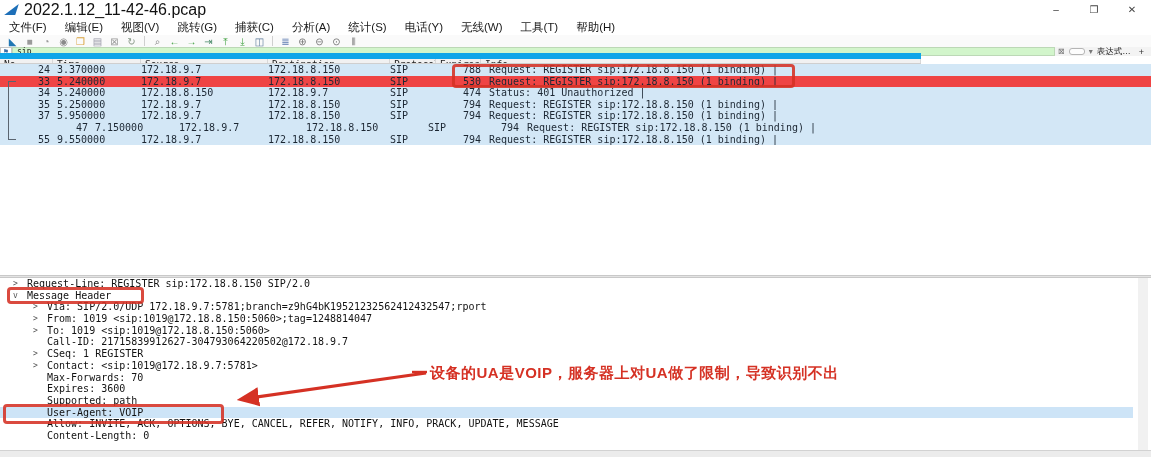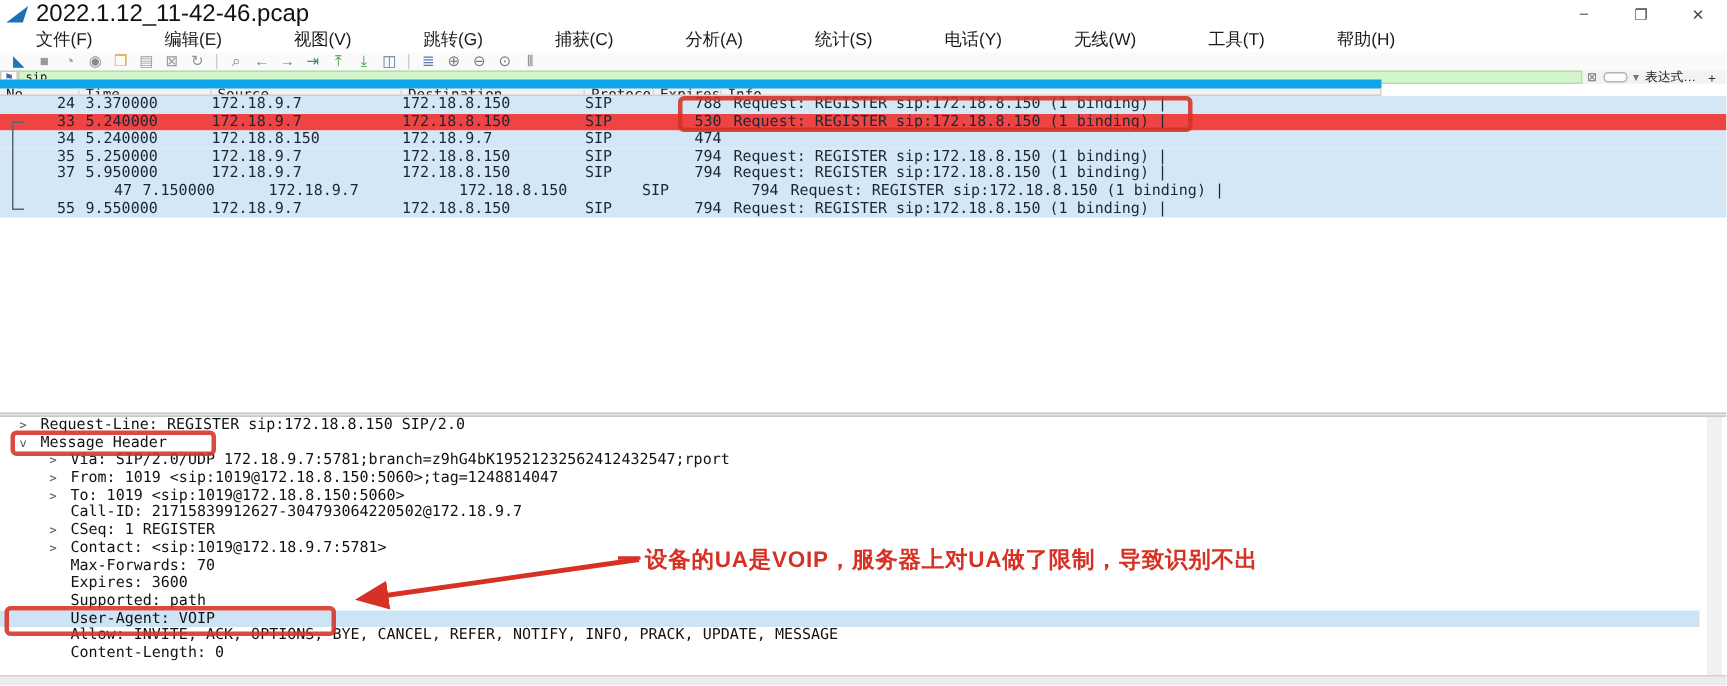--- a/index.html
+++ b/index.html
@@ -14,21 +14,21 @@
   .fin:before { content:""; position:absolute; left:0; bottom:0; width:0; height:0;
     border-left:11px solid transparent; border-bottom:11px solid #1d6fb8; transform:skewX(-18deg); }
   .title-text { font-size:16px; color:#111; }
   .wctrls { margin-left:auto; display:flex; height:19px; }
   .wbtn { width:38px; height:19px; display:flex; align-items:center; justify-content:center;
     font-size:10px; color:#444; cursor:default; }
 
   
   .menubar { position:absolute; left:0; top:19px; width:1151px; height:16px;
     background:#fff; display:flex; align-items:center; font-size:11.5px; color:#1a1a1a; }
-  .menu-item { padding:0 24px; height:16px; line-height:16px; }
+  .menu-item { padding:0 9px; height:16px; line-height:16px; }
 
   
   .toolbar { position:absolute; left:0; top:35px; width:1151px; height:12px;
     background:#fafafa; display:flex; align-items:center; padding-left:4px; }
   .tbi { font-size:10px; line-height:11px; width:17px; text-align:center; color:#6a6a6a; }
   .tbsep { width:1px; height:10px; background:#cfcfcf; margin:0 4px; }
 
   
   .filterbar { position:absolute; left:0; top:47px; width:1151px; height:9px;
     background:#f3f3f3; display:flex; align-items:center; }
@@ -185,20 +185,21 @@
         <span class="c-len">530</span>
         <span class="c-inf">Request: REGISTER sip:172.18.8.150  (1 binding) |</span>
       </div>
       <div class="prow" style="background: rgb(211, 231, 246);">
         <span class="c-no">34</span>
         <span class="c-time">5.240000</span>
         <span class="c-src">172.18.8.150</span>
         <span class="c-dst">172.18.9.7</span>
         <span class="c-pro">SIP</span>
         <span class="c-len">474</span>
+        <span class="c-inf">Status: 401 Unauthorized |</span>
       </div>
       <div class="prow" style="background: rgb(211, 231, 246);">
         <span class="c-no">35</span>
         <span class="c-time">5.250000</span>
         <span class="c-src">172.18.9.7</span>
         <span class="c-dst">172.18.8.150</span>
         <span class="c-pro">SIP</span>
         <span class="c-len">794</span>
         <span class="c-inf">Request: REGISTER sip:172.18.8.150  (1 binding) |</span>
       </div>

